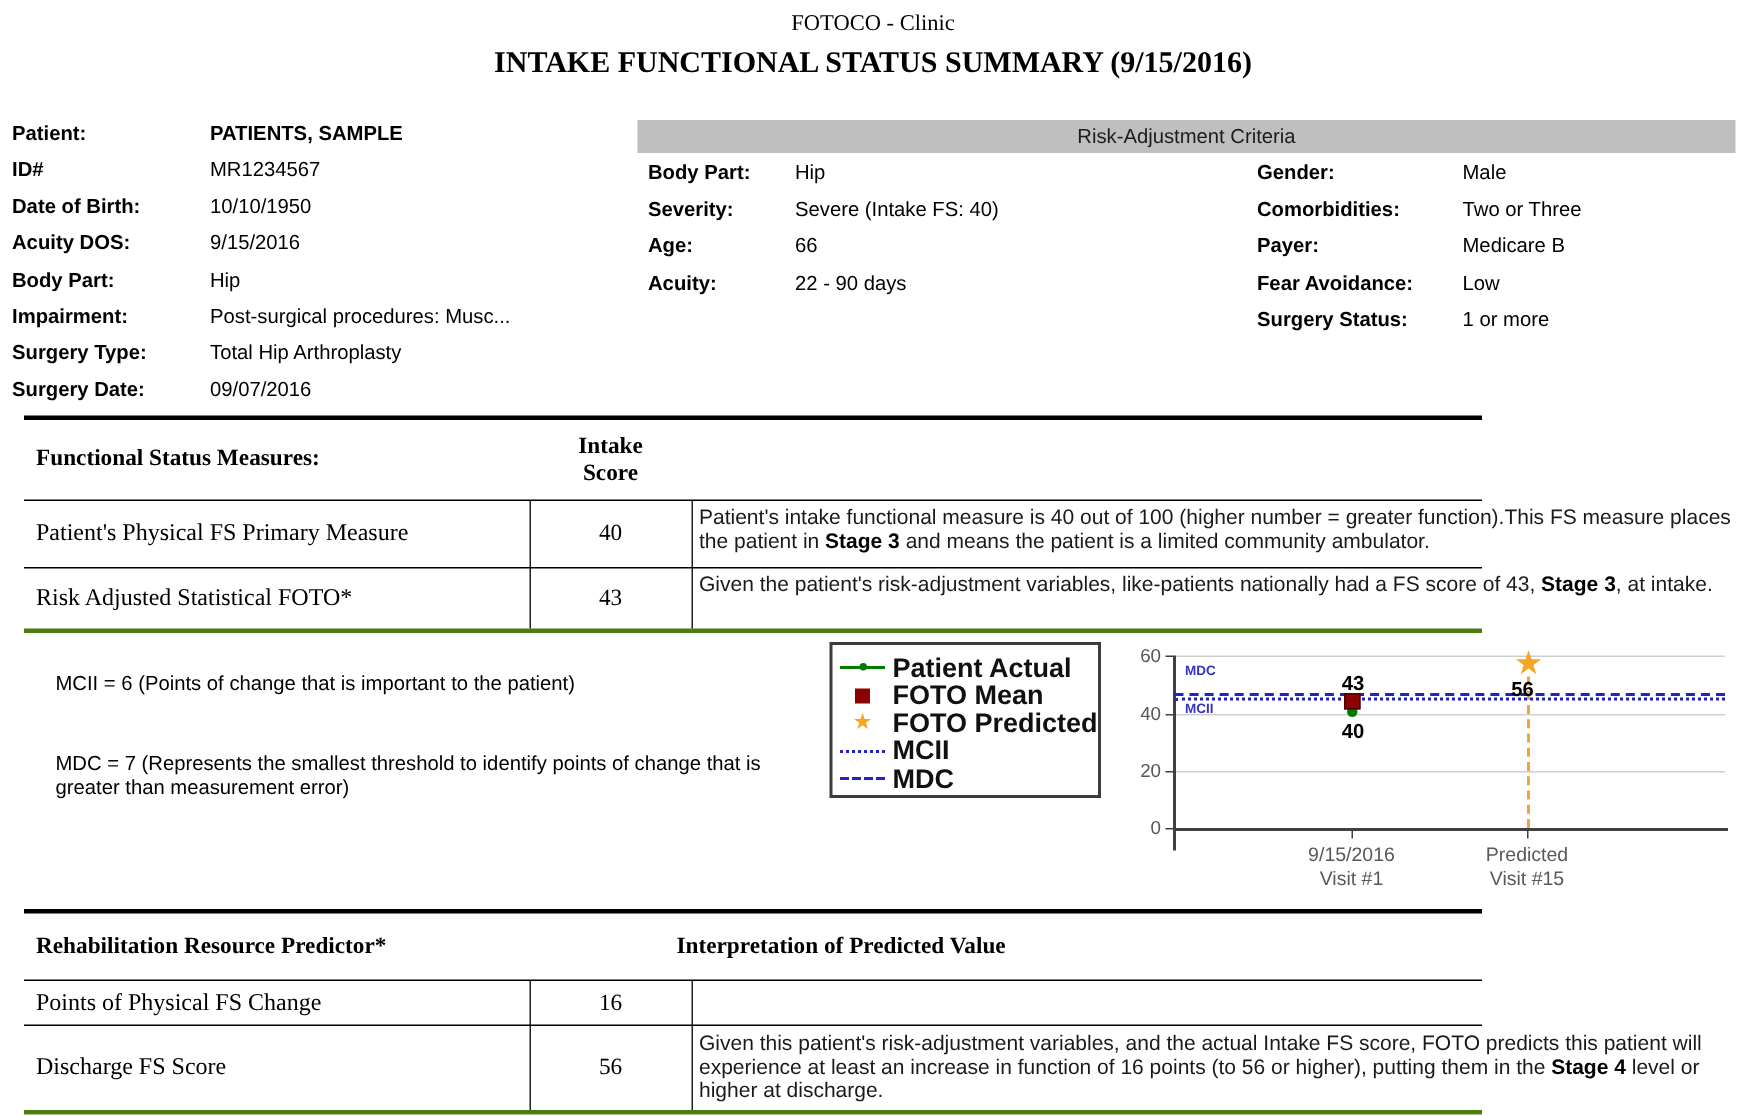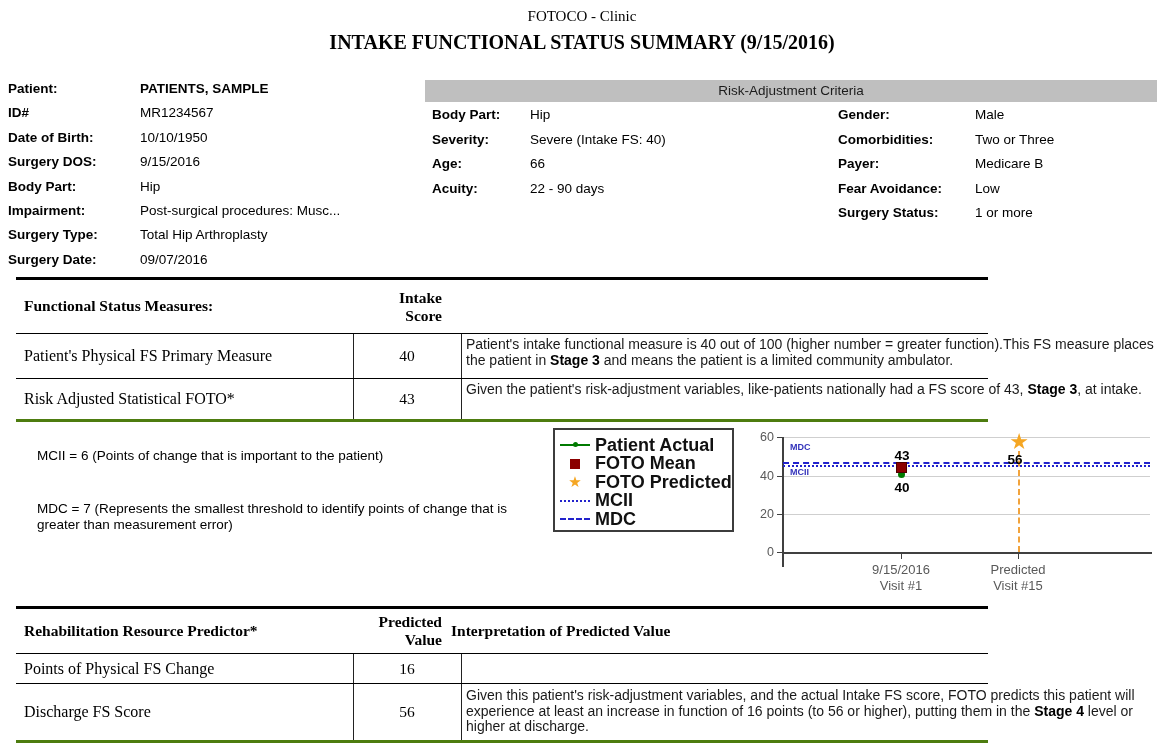--- a/index.html
+++ b/index.html
@@ -32,21 +32,21 @@
   .risk-col-left .risk-label { display:inline-block; width:98px; font-weight:bold; }
   .risk-col-right .risk-label { display:inline-block; width:137px; font-weight:bold; }
 
   
   .rpt-table { left:16px; width:972px; border-top:3px solid #000; border-bottom:3px solid #4d7c0f; }
   .t-head { position:relative; }
   .t-head .h1 { position:absolute; left:8px; font-family:"Liberation Serif", serif;
     font-size:15.5px; font-weight:bold; }
   .t-head .h2 { position:absolute; left:337px; width:108px; text-align:center;
     font-family:"Liberation Serif", serif; font-size:15.5px; font-weight:bold; }
-  .t-head .h2 span { display:inline-block; width:70px;text-align:right; }
+  .t-head .h2 span { display:inline-block; width:70px; }
   .t-head .h3 { position:absolute; left:435px; font-family:"Liberation Serif", serif;
     font-size:15.5px; font-weight:bold; }
   .t-body { position:relative; border-top:1px solid #000; }
   .vline { position:absolute; top:0; bottom:0; width:1px; background:#222; }
   .vline.v1 { left:337px; } .vline.v2 { left:445px; }
   .t-row { position:relative; }
   .t-row + .t-row { border-top:1px solid #000; }
   .c-measure { position:absolute; left:8px; top:50%; transform:translateY(-50%);
     font-family:"Liberation Serif", serif; font-size:16px; white-space:nowrap; }
   .c-score { position:absolute; left:337px; width:108px; top:50%; transform:translateY(-50%);
@@ -117,21 +117,21 @@
     <div class="pi-row">
       <span class="pi-label">Patient:</span><span class="pi-value bold">PATIENTS, SAMPLE</span>
     </div>
     <div class="pi-row">
       <span class="pi-label">ID#</span><span class="pi-value">MR1234567</span>
     </div>
     <div class="pi-row">
       <span class="pi-label">Date of Birth:</span><span class="pi-value">10/10/1950</span>
     </div>
     <div class="pi-row">
-      <span class="pi-label">Surgery DOS:</span><span class="pi-value">9/15/2016</span>
+      <span class="pi-label">Acuity DOS:</span><span class="pi-value">9/15/2016</span>
     </div>
     <div class="pi-row">
       <span class="pi-label">Body Part:</span><span class="pi-value">Hip</span>
     </div>
     <div class="pi-row">
       <span class="pi-label">Impairment:</span><span class="pi-value">Post-surgical procedures: Musc...</span>
     </div>
     <div class="pi-row">
       <span class="pi-label">Surgery Type:</span><span class="pi-value">Total Hip Arthroplasty</span>
     </div>
@@ -269,21 +269,20 @@
     </div>
     <div class="xlab" style="left:218px">
       <div>Predicted</div>
       <div>Visit #15</div>
     </div>
   </div>
 
   <div class="abs rpt-table pred-table">
     <div class="t-head">
       <span class="h1">Rehabilitation Resource Predictor*</span>
-      <div class="h2"><span>Predicted Value</span></div>
       <span class="h3">Interpretation of Predicted Value</span>
     </div>
     <div class="t-body">
       <div class="vline v1"></div>
       <div class="vline v2"></div>
       <div class="t-row pred-row-1">
         <span class="c-measure">Points of Physical FS Change</span>
         <span class="c-score">16</span>
       </div>
       <div class="t-row pred-row-2">

